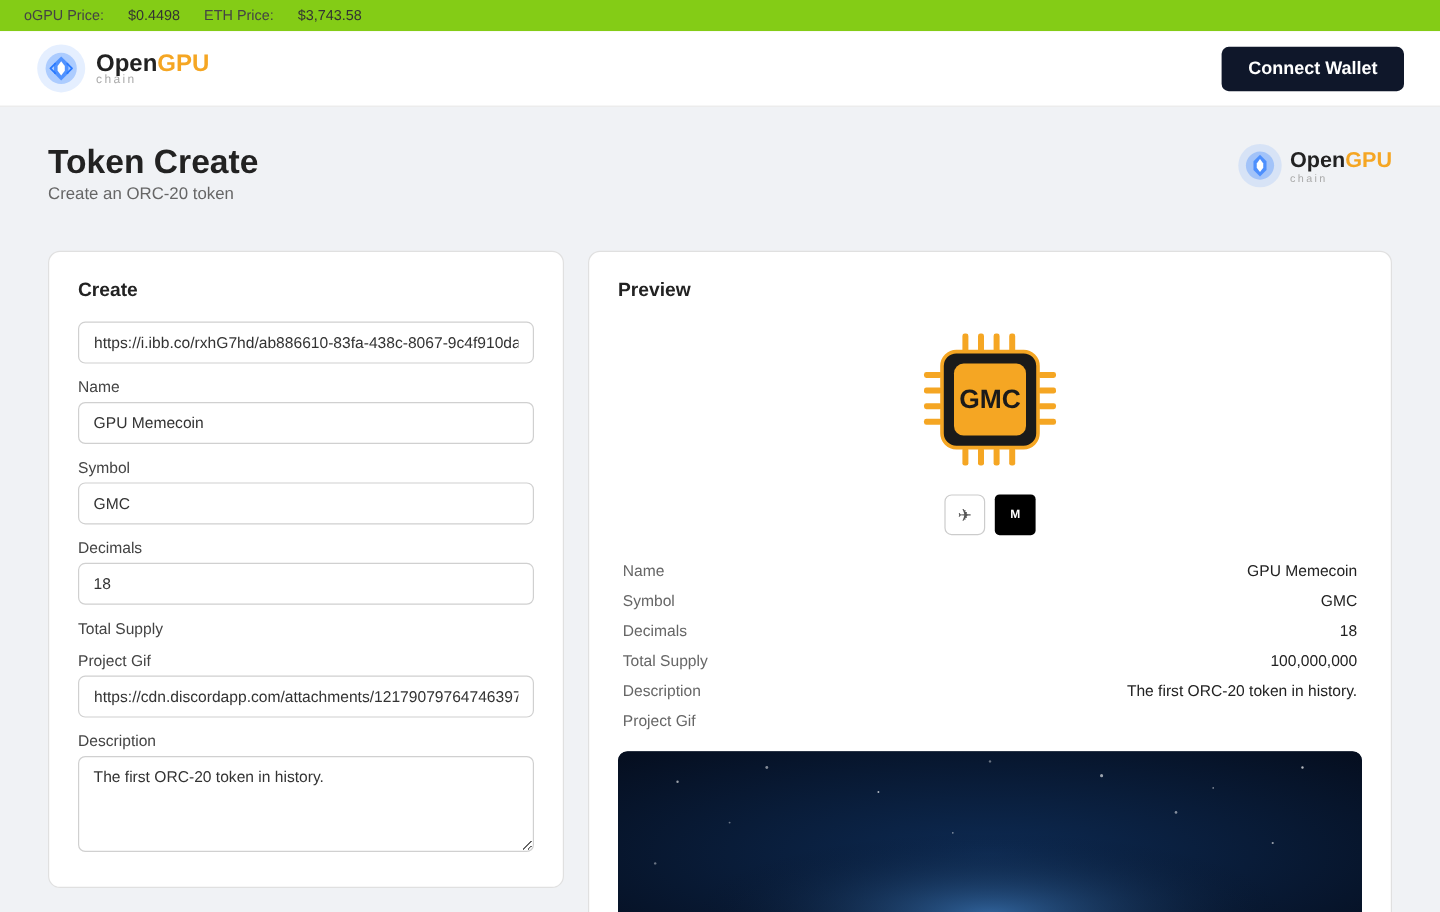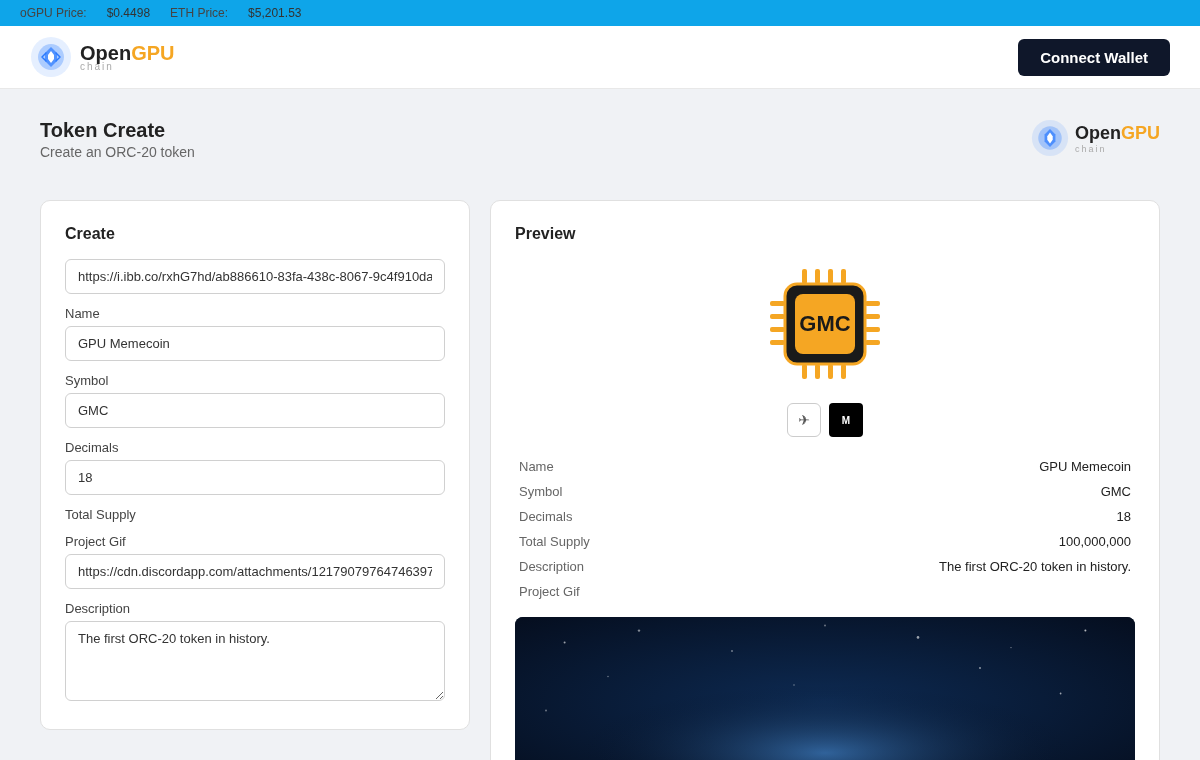--- a/index.html
+++ b/index.html
@@ -1,20 +1,20 @@
 <!DOCTYPE html>
 <html><head>
   <meta charset="utf-8">
   <style>
     * { box-sizing: border-box; margin: 0; padding: 0; }
     body { font-family: -apple-system, BlinkMacSystemFont, 'Segoe UI', sans-serif; background: #f0f2f5; min-height: 760px; width: 1200px; }
 
     
     .ticker-bar {
-      background: #0ea5e9;
+      background: #84cc16;
       padding: 6px 20px;
       font-size: 12px;
       color: #333;
       display: flex;
       gap: 20px;
       align-items: center;
     }
     .ticker-bar span { color: #444; }
     .ticker-bar .price { color: #333; font-weight: 500; text-align: right; }
 
@@ -52,21 +52,21 @@
       font-size: 15px;
       font-weight: 600;
       cursor: pointer;
     }
 
     
     .page-content {
       padding: 30px 40px;
     }
     .page-title {
-      font-size: 20px;
+      font-size: 28px;
       font-weight: 700;
       color: #222;
       margin-bottom: 2px;
     }
     .page-subtitle {
       font-size: 14px;
       color: #666;
       margin-bottom: 20px;
     }
 
@@ -218,21 +218,21 @@
       text-transform: uppercase;
     }
   </style>
 </head>
 <body>
 
 <div class="ticker-bar">
   <span>oGPU Price:</span>
   <span class="price">$0.4498</span>
   <span>ETH Price:</span>
-  <span class="price">$5,201.53</span>
+  <span class="price">$3,743.58</span>
 </div>
 
 <div class="header">
   <div class="logo-area">
 
     <svg class="logo-icon" viewBox="0 0 42 42" fill="none" xmlns="http://www.w3.org/2000/svg">
       <circle cx="21" cy="21" r="20" fill="#2979ff" opacity="0.12"></circle>
       <path d="M21 8 C14 8 8 14 8 21 C8 28 14 34 21 34 C28 34 34 28 34 21 C34 14 28 8 21 8Z" fill="#2979ff" opacity="0.3"></path>
       <path d="M15 17 L21 11 L27 17 L27 25 L21 31 L15 25 Z" fill="#2979ff" opacity="0.7"></path>
       <path d="M18 19 L21 15 L24 19 L24 23 L21 27 L18 23 Z" fill="#fff"></path>

